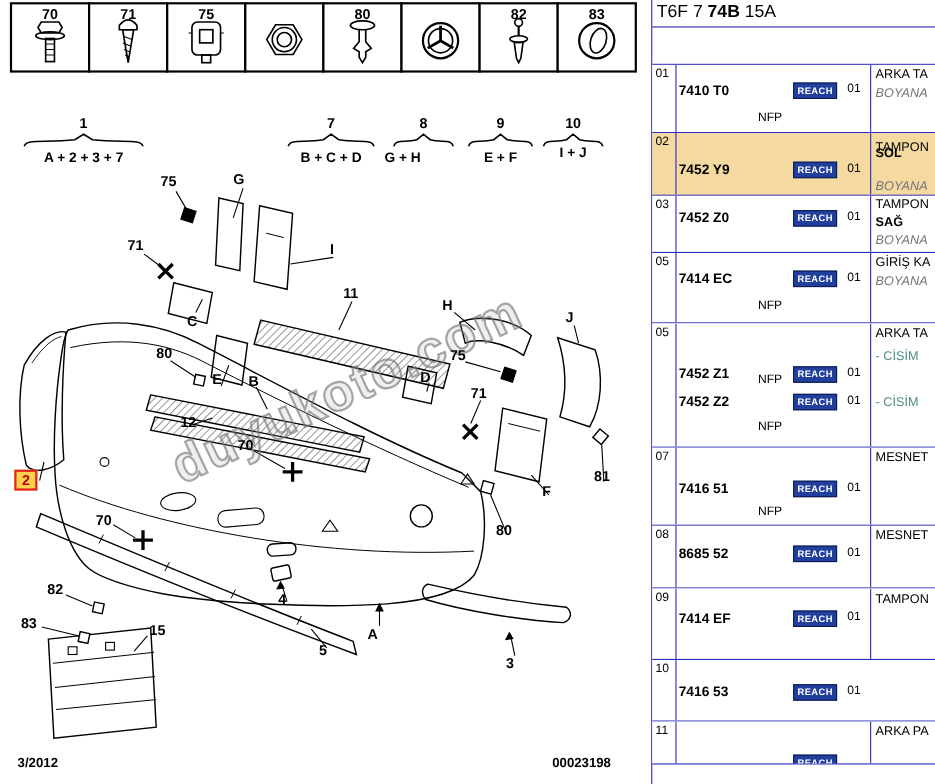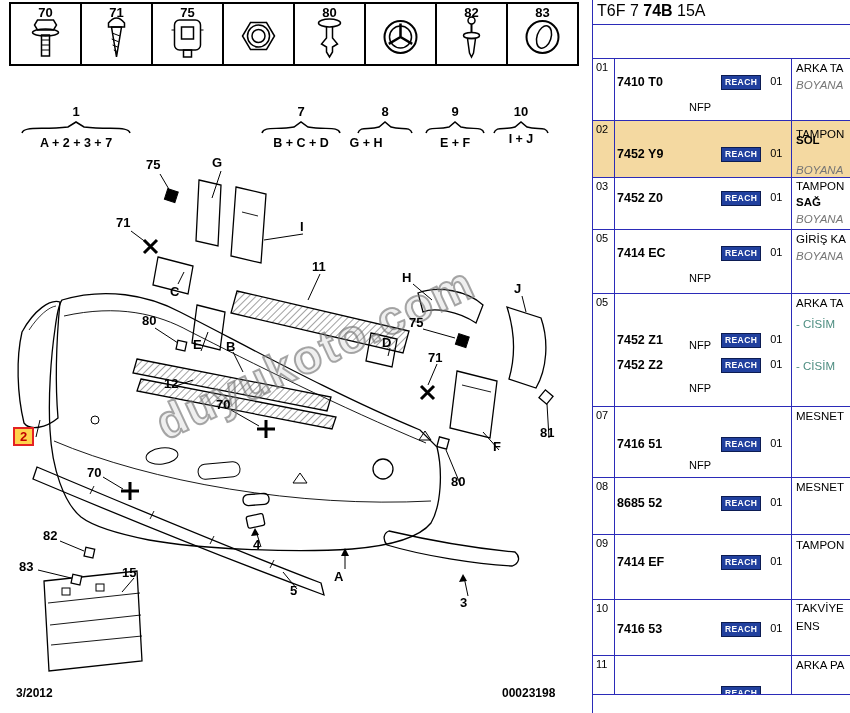--- a/index.html
+++ b/index.html
@@ -244,21 +244,21 @@
     <span class="callout" style="left:428px;top:351px">71</span>
     <span class="callout" style="left:164px;top:377px">12</span>
     <span class="callout" style="left:216px;top:398px">70</span>
     <span class="callout" style="left:493px;top:440px">F</span>
     <span class="callout" style="left:540px;top:426px">81</span>
     <span class="callout hl" style="left:13px;top:427px">2</span>
     <span class="callout" style="left:87px;top:466px">70</span>
     <span class="callout" style="left:451px;top:475px">80</span>
     <span class="callout" style="left:43px;top:529px">82</span>
     <span class="callout" style="left:19px;top:560px">83</span>
-    <span class="callout" style="left:122px;top:566px">15</span>
+    <span class="callout" style="left:136px;top:566px">15</span>
     <span class="callout" style="left:253px;top:538px">4</span>
     <span class="callout" style="left:334px;top:570px">A</span>
     <span class="callout" style="left:290px;top:584px">5</span>
     <span class="callout" style="left:460px;top:596px">3</span>
 
     
     <span class="footer-text" style="left:16px;top:686px">3/2012</span>
     <span class="footer-text" style="left:502px;top:686px">00023198</span>
   </div>
 
@@ -381,24 +381,20 @@
       </div>
     </div>
 
     <div class="t-row" style="height:56px">
       <div class="idx">10</div>
       <div class="entry" style="top:22px">
         <span class="part">7416 53</span>
         <span class="reach">REACH</span>
         <span class="qty">01</span>
       </div>
-      <div class="desc">
-        <span class="dline" style="top:2px">TAKVİYE</span>
-        <span class="dline" style="top:20px">ENS</span>
-      </div>
     </div>
 
     <div class="t-row" style="height:39px">
       <div class="idx">11</div>
       <div class="entry" style="top:30px">
         <span class="part"></span>
         <span class="reach">REACH</span>
         <span class="qty"></span>
       </div>
       <div class="desc">

